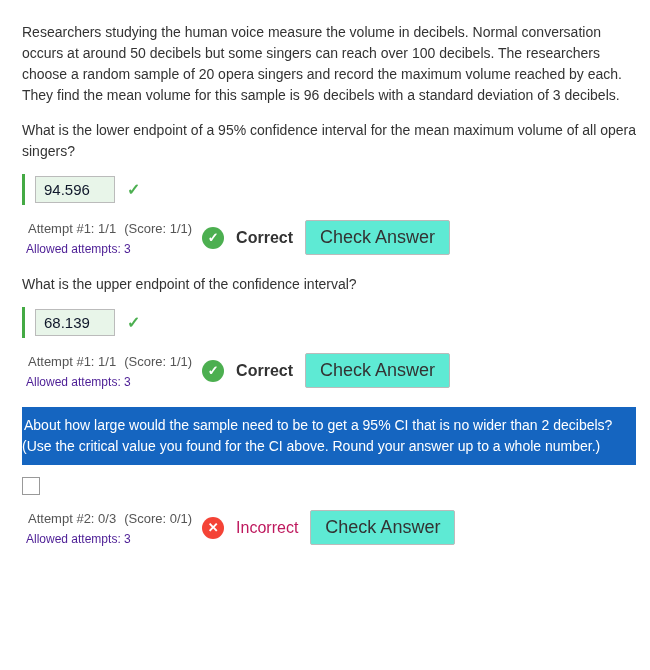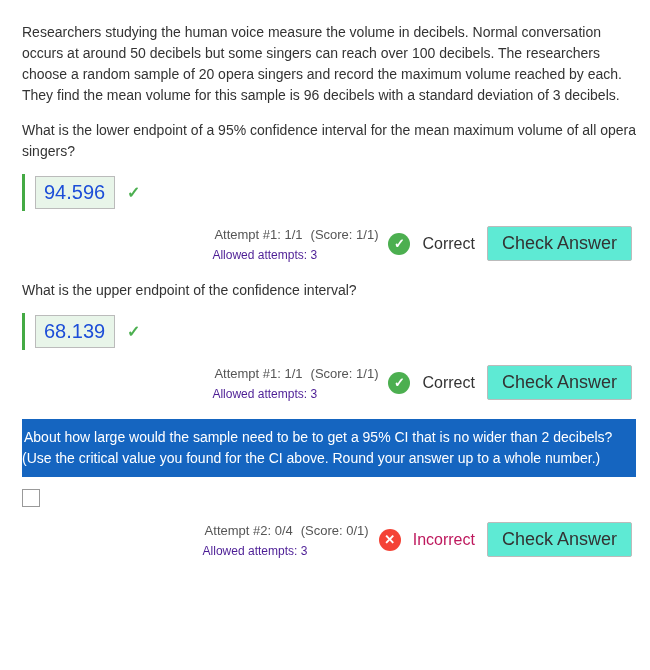--- a/index.html
+++ b/index.html
@@ -25,51 +25,51 @@
       align-items: center;
       gap: 8px;
       margin-bottom: 10px;
       border-left: 3px solid #4a4;
       padding-left: 8px;
     }
     .answer-box {
       background: #e8f5e9;
       border: 1px solid #bbb;
       padding: 4px 8px;
-      font-size: 20px;
-      color: #1d4ed8;
+      font-size: 15px;
+      color: #0f172a;
       min-width: 80px;
     }
     .check-icon-green {
       color: #4caf50;
       font-size: 16px;
       font-weight: bold;
     }
     .attempt-row {
       display: flex;
       align-items: center;
-      justify-content: flex-end;
+      justify-content: flex-start;
       margin-bottom: 14px;
     }
     .attempt-info {
       font-size: 13px;
       color: #555;
     }
     .allowed {
       font-size: 12px;
       color: #4c1d95;
     }
     .result-area {
       display: flex;
       align-items: center;
       gap: 8px;
     }
     .correct-label {
       font-size: 16px;
-      font-weight: normal;
+      font-weight: bold;
       color: #333;
     }
     .incorrect-label {
       font-size: 16px;
       font-weight: normal;
       color: #be185d;
     }
     .check-answer-btn {
       background: #5eead4;
       border: 1px solid #bbb;
@@ -178,21 +178,21 @@
 
 <div class="highlighted-question">
   <span>About how large would the sample need to be to get a 95% CI that is no wider than 2 decibels? (Use the critical value you found for the CI above. Round your answer up to a whole number.)</span>
 </div>
 
 <div class="checkbox-blank"></div>
 
 <div class="attempt-row">
   <div class="attempt-left">
     <div class="attempt-line">
-      <span class="attempt-info">Attempt #2: 0/4</span>
+      <span class="attempt-info">Attempt #2: 0/3</span>
       <span class="attempt-info score-link">(Score: 0/1)</span>
     </div>
     <span class="allowed">Allowed attempts: 3</span>
   </div>
   <div class="result-area">
     <span class="incorrect-icon">✕</span>
     <span class="incorrect-label">Incorrect</span>
     <button class="check-answer-btn">Check Answer</button>
   </div>
 </div>

